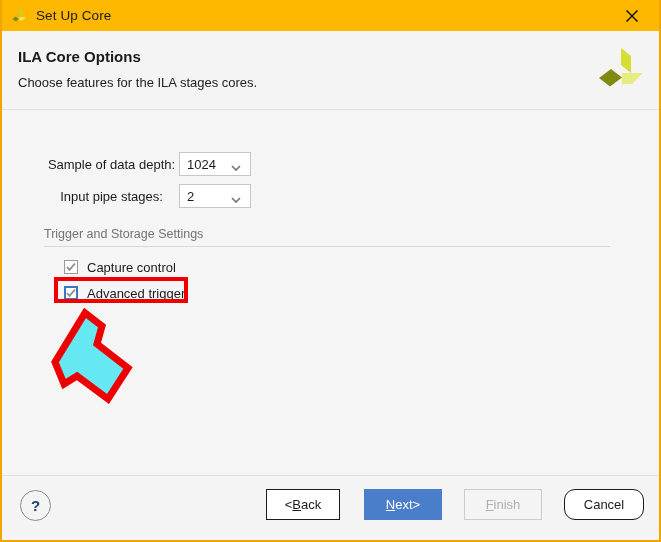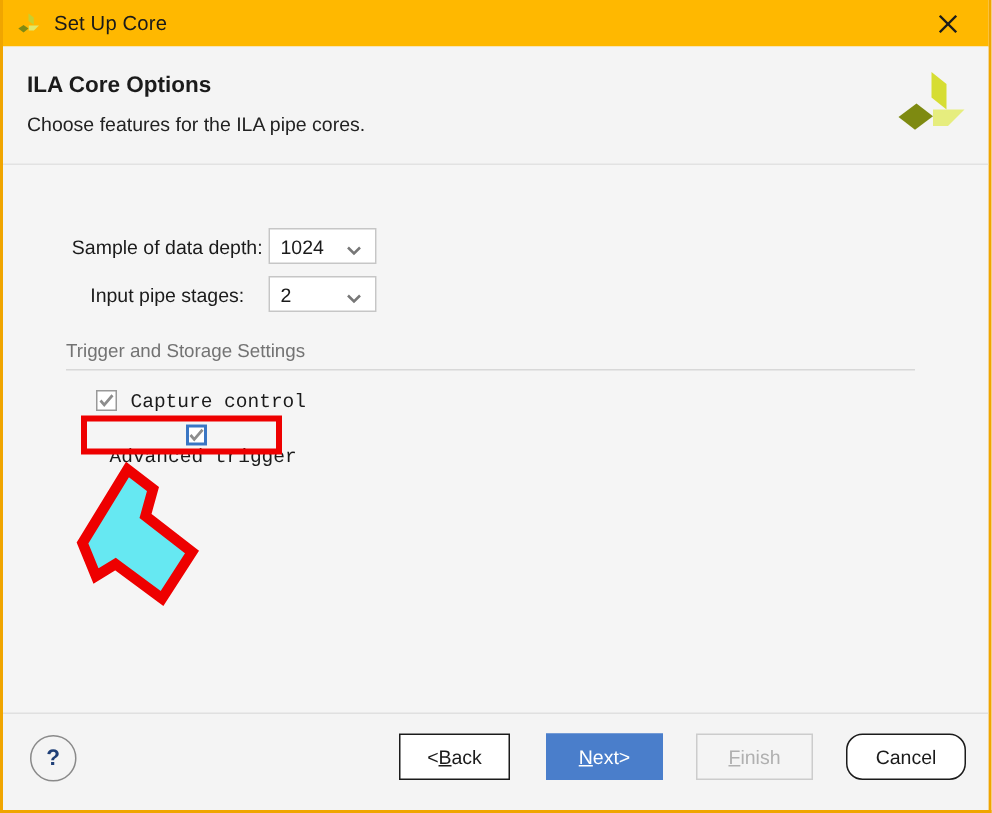--- a/index.html
+++ b/index.html
@@ -164,24 +164,23 @@
     width: 566px;
     height: 1px;
     background: #d8d8d8;
   }
 
   .check-row {
     position: absolute;
     display: flex;
     align-items: center;
     height: 20px;
-    font-family: Liberation Mono, monospace;
   }
   #check-capture  { left: 62px; top: 147px; }
-  #check-advanced { left: 62px; top: 173px; flex-direction: column; }
+  #check-advanced { left: 62px; top: 173px; }
 
   .checkbox {
     width: 14px;
     height: 14px;
     box-sizing: border-box;
     background: #ffffff;
     border: 1px solid #999999;
     position: relative;
     flex: 0 0 auto;
     cursor: pointer;
@@ -297,21 +296,21 @@
     <div id="close-button">
       <svg width="14" height="14" viewBox="0 0 14 14">
         <line x1="1.5" y1="1.5" x2="12.5" y2="12.5" stroke="#1b1b1b" stroke-width="1.6"></line>
         <line x1="12.5" y1="1.5" x2="1.5" y2="12.5" stroke="#1b1b1b" stroke-width="1.6"></line>
       </svg>
     </div>
   </div>
 
   <div id="header">
     <div id="header-title">ILA Core Options</div>
-    <div id="header-subtitle">Choose features for the ILA pipe cores.</div>
+    <div id="header-subtitle">Choose features for the ILA stages cores.</div>
     <div id="brand-logo">
       <svg width="48" height="50" viewBox="0 0 48 50">
         <polygon points="24,3 34,11 34,28 24,20" fill="#d6dd33"></polygon>
         <polygon points="2,33 14,24 25,32.5 13,41.5" fill="#7e8a11"></polygon>
         <polygon points="25,28 46,28 35,39 25,39" fill="#e6ed7e"></polygon>
       </svg>
     </div>
   </div>
 
   <div id="body-area">

